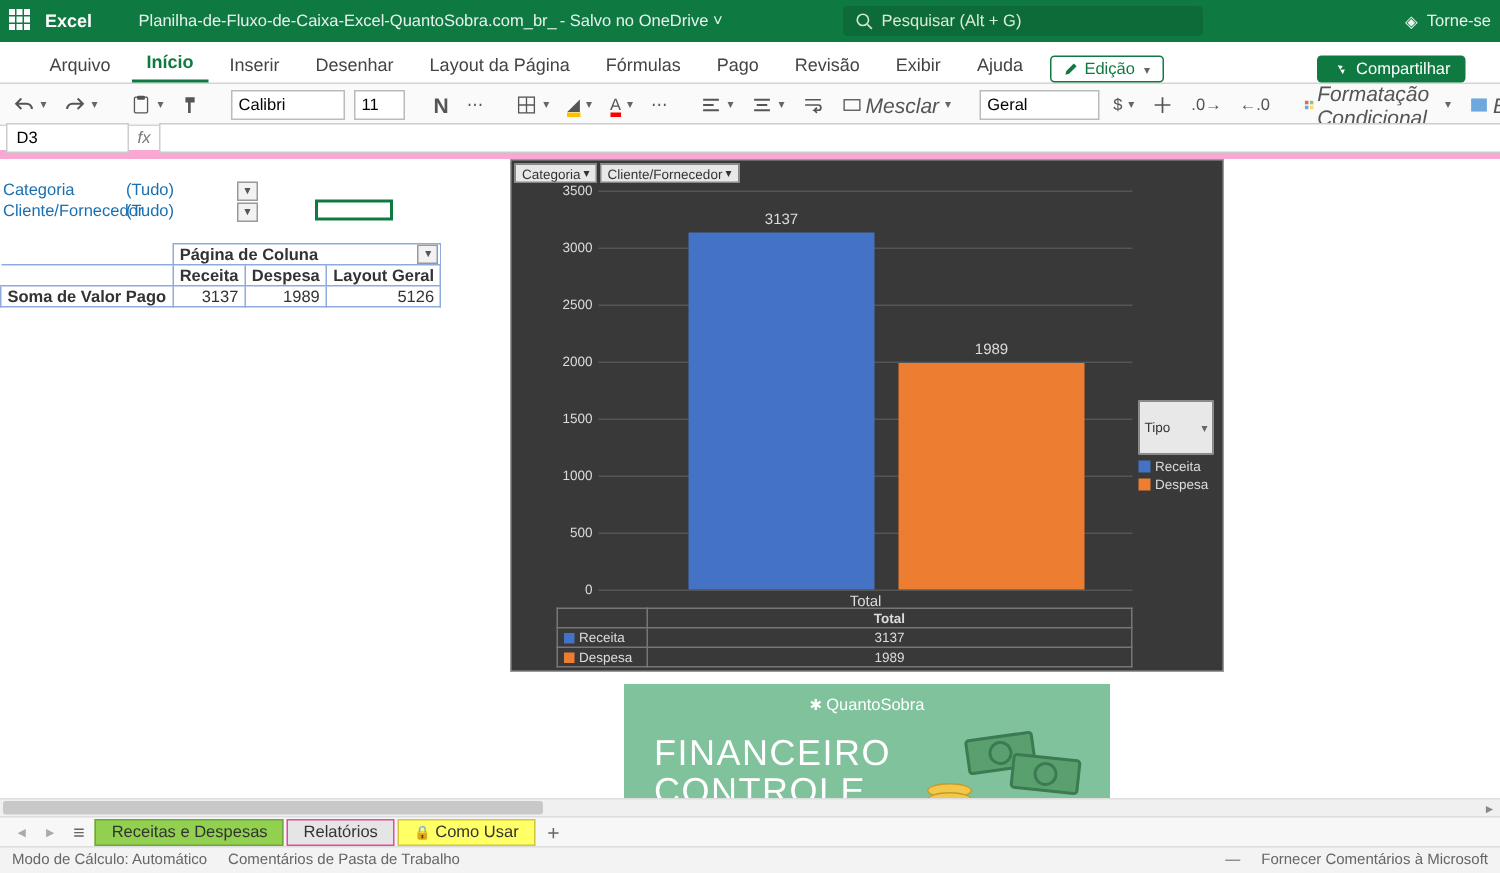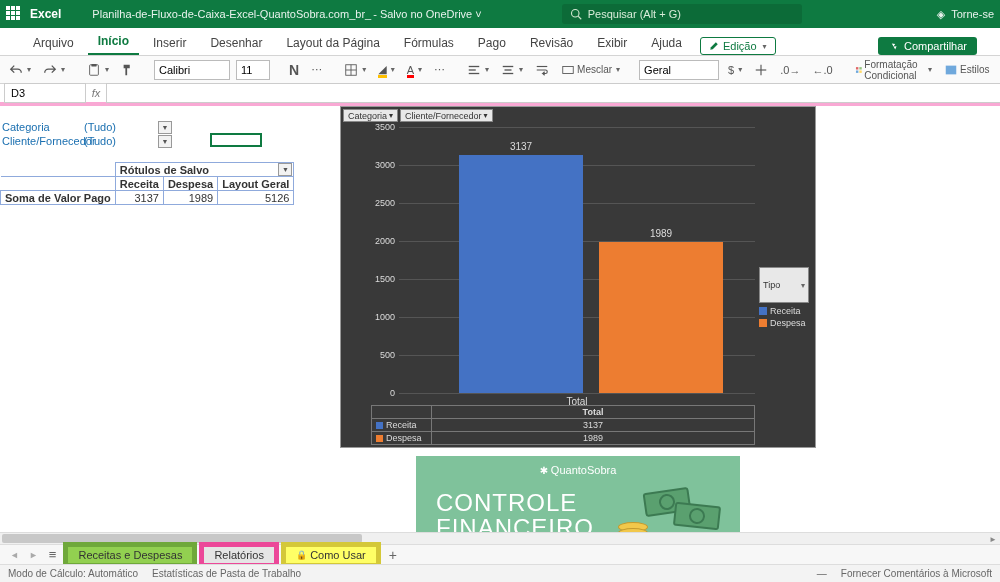--- a/index.html
+++ b/index.html
@@ -27,25 +27,25 @@
 .toolbar { height:28px; display:flex; align-items:center; padding:2px 6px; border-bottom:1px solid #d4d4d4; gap:6px; background:#fafafa; }
 .tool { display:flex; align-items:center; gap:2px; padding:2px 3px; cursor:pointer; color:#555; font-size:11px; }
 .tool svg { width:14px; height:14px; }
 .divider { width:1px; height:18px; background:#d0d0d0; margin:0 2px; }
 .fontname { width:76px; height:20px; border:1px solid #bbb; font-size:11px; padding:0 4px; background:#fff; }
 .fontsize { width:34px; height:20px; border:1px solid #bbb; font-size:11px; padding:0 4px; background:#fff; }
 .bold { font-weight:700; font-size:14px; padding:0 3px; }
 .color-under { position:relative; display:inline-block; }
 .color-under::after { content:""; position:absolute; left:0; right:0; bottom:-2px; height:3px; background:var(--c,#ffc000); }
 .numfmt { width:80px; height:20px; border:1px solid #bbb; font-size:11px; padding:0 4px; background:#fff; }
-.ribbon-txt { font-size:10px; }
+.ribbon-txt { font-size:14px;font-style:italic; }
 .chev { font-size:8px; color:#666; margin-left:2px; }
 
 
-.fx-row { height:22px; display:flex; align-items:center; border-bottom:4px solid #f9a8d4; }
+.fx-row { height:22px; display:flex; align-items:center; border-bottom:6px solid #f9a8d4; }
 .namebox { width:82px; height:20px; border:1px solid #ccc; font-size:11px; padding:0 6px; margin-left:4px; background:#fff; }
 .fx-label { width:20px; text-align:center; font-style:italic; color:#777; }
 .formula-bar { flex:1; height:20px; border:1px solid #ccc; border-right:none; font-size:11px; padding:0 6px; background:#fff; }
 
 
 .sheet-area { position:relative; height:430px; overflow:hidden; background:#fff; }
 .pivot-filters { position:absolute; left:0; top:14px; font-size:11px; }
 .pivot-filters .row { display:flex; height:14px; align-items:center; }
 .pf-label { width:84px; color:#1a6fb0; padding-left:2px; }
 .pf-val { width:74px; color:#1a6fb0; }
@@ -97,21 +97,21 @@
 .bill::after { content:""; position:absolute; left:50%; top:50%; width:12px; height:12px; border:2px solid #3c7a52; border-radius:50%; transform:translate(-50%,-50%); }
 
 
 .hscroll { position:absolute; left:0; right:0; bottom:38px; height:12px; background:#f0f0f0; border-top:1px solid #ddd; }
 .hscroll-thumb { position:absolute; left:2px; top:1px; width:360px; height:9px; background:#c8c8c8; border-radius:2px; }
 .hscroll-arrow { position:absolute; top:0; width:14px; height:12px; display:flex; align-items:center; justify-content:center; font-size:8px; color:#888; cursor:pointer; }
 
 .sheet-tabs { position:absolute; left:0; right:0; bottom:18px; height:20px; display:flex; align-items:center; background:#f7f7f7; border-top:1px solid #ddd; padding-left:6px; gap:2px; }
 .nav-arrow { font-size:9px; color:#aaa; padding:0 4px; cursor:pointer; }
 .allsheets { font-size:13px; color:#666; padding:0 5px; cursor:pointer; }
-.sheet-tab { padding:2px 10px; font-size:11px; border:5px solid #ec4899; background:#e8e8e8; cursor:pointer; display:flex; align-items:center; gap:3px; }
+.sheet-tab { padding:2px 10px; font-size:11px; border:1px solid #ec4899; background:#e8e8e8; cursor:pointer; display:flex; align-items:center; gap:3px; }
 .sheet-tab.green { background:#92d050; border-color:#6fa83a; }
 .sheet-tab.yellow { background:#ffff66; border-color:#d4c838; }
 .sheet-tab.active-tab { background:#e5e5e5; }
 .add-sheet { padding:2px 6px; color:#666; cursor:pointer; font-size:14px; }
 .lock-icon { font-size:9px; }
 
 
 .statusbar { position:absolute; left:0; right:0; bottom:0; height:18px; background:#f3f3f3; border-top:1px solid #ddd; display:flex; align-items:center; padding:0 8px; font-size:10px; color:#666; gap:14px; }
 .statusbar .right { margin-left:auto; display:flex; align-items:center; gap:14px; }
 </style>
@@ -305,21 +305,21 @@
       <div class="pf-dd">▼</div>
     </div>
   </div>
 
   <div class="selected-cell"></div>
 
   <table class="pivot-table">
     <tbody>
         <tr>
       <th style="border-top:none;border-left:none;"></th>
-      <th colspan="3" class="dd-cell"><span>Rótulos de Salvo</span><div class="pf-dd">▼</div></th>
+      <th colspan="3" class="dd-cell"><span>Página de Coluna</span><div class="pf-dd">▼</div></th>
     </tr>
     <tr>
       <th style="border-left:none;"></th>
       <th>Receita</th>
       <th>Despesa</th>
       <th>Layout Geral</th>
     </tr>
     <tr>
       <th>Soma de Valor Pago</th>
       <td class="num">3137</td>
@@ -399,22 +399,22 @@
             <td class="row-head"><span class="sw" style="background:#ed7d31"></span>Despesa</td>
             <td>1989</td>
           </tr>
         </tbody>
       </table>
   </div>
 
   <div class="banner">
     <div class="banner-logo">QuantoSobra</div>
     <div class="banner-title">
+      <div>FINANCEIRO</div>
       <div>CONTROLE</div>
-      <div>FINANCEIRO</div>
     </div>
     <div class="coins">
       <div class="bill" style="right:40px;top:4px;transform:rotate(-8deg)"></div>
       <div class="bill" style="right:10px;top:18px;transform:rotate(6deg)"></div>
       <div class="bill" style="right:44px;top:50px;transform:rotate(-4deg)"></div>
 
       <div class="coin-stack" style="left:-12px;top:40px">
           <div class="coin"></div>
           <div class="coin"></div>
           <div class="coin"></div>
@@ -445,18 +445,18 @@
       <div class="sheet-tab yellow">
         <span class="lock-icon">🔒</span>
         <span>Como Usar</span>
       </div>
     </div>
   <span class="add-sheet">+</span>
 </div>
 
 <div class="statusbar">
   <span>Modo de Cálculo: Automático</span>
-  <span>Estatísticas de Pasta de Trabalho</span>
+  <span>Comentários de Pasta de Trabalho</span>
   <div class="right">
     <span>—</span>
     <span>Fornecer Comentários à Microsoft</span>
   </div>
 </div>
 
 </body></html>

